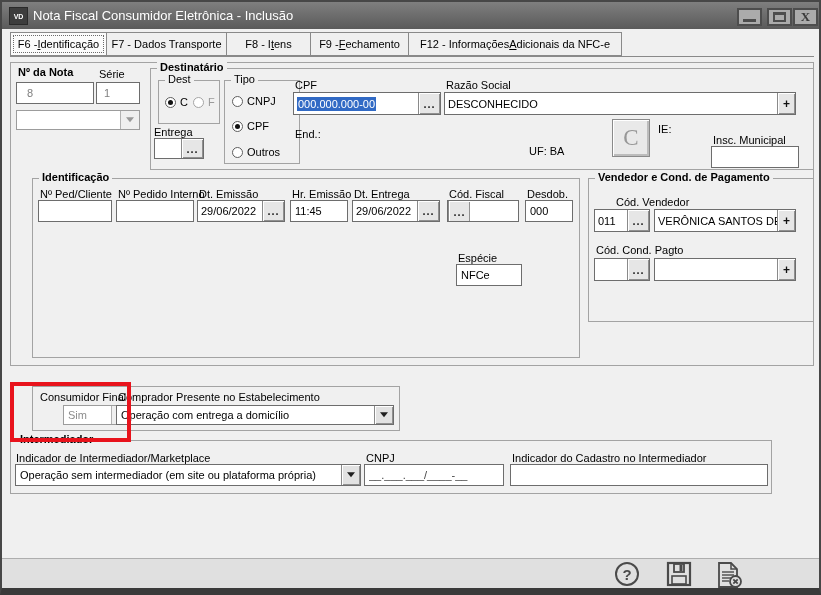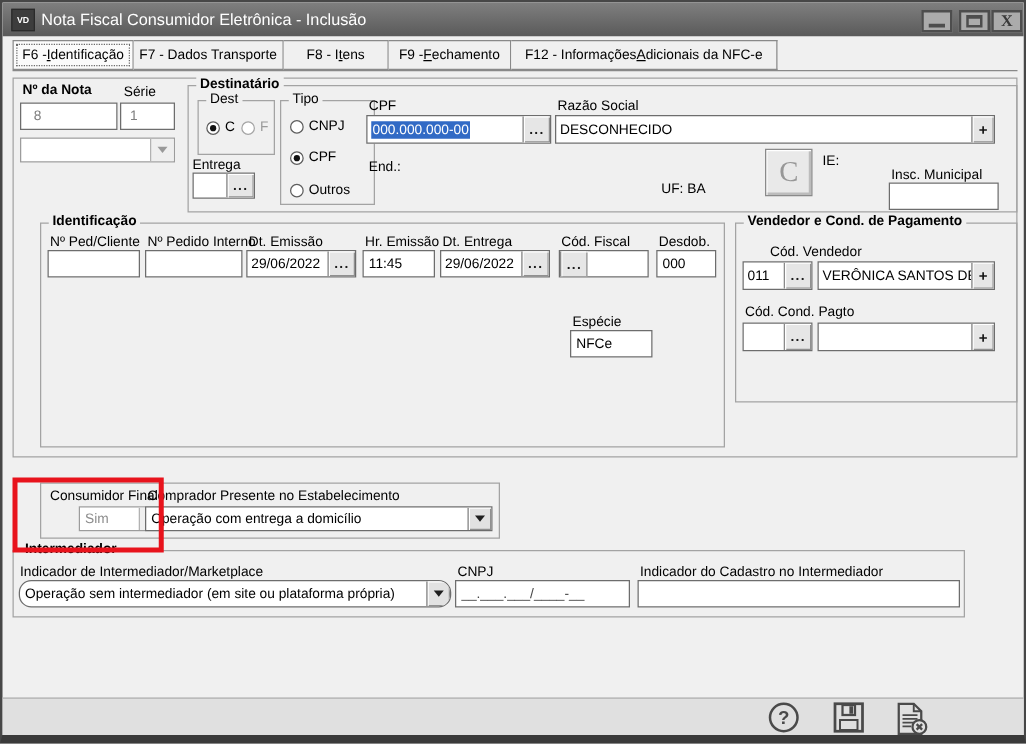--- a/index.html
+++ b/index.html
@@ -244,21 +244,21 @@
   <div class="combo" style="left:114px;top:403px;width:278px;height:20px;">
     <span class="cval">Operação com entrega a domicílio</span>
     <span class="carrow"></span>
   </div>
   <div class="redbox"></div>
 
   <div class="group" style="left:8px;top:438px;width:762px;height:54px;">
     <span class="gtitle">Intermediador</span>
   </div>
   <div class="lbl" style="left:14px;top:450px;">Indicador de Intermediador/Marketplace</div>
-  <div class="combo" style="left:13px;top:462px;width:346px;height:22px;border-radius:10px;">
+  <div class="combo" style="left:13px;top:462px;width:346px;height:22px;">
     <span class="cval">Operação sem intermediador (em site ou plataforma própria)</span>
     <span class="carrow"></span>
   </div>
   <div class="lbl" style="left:364px;top:450px;">CNPJ</div>
   <input class="tinp" style="left: 362px; top: 462px; width: 140px; height: 22px; color: rgb(68, 68, 68);" value="__.___.___/____-__">
   <div class="lbl" style="left:510px;top:450px;">Indicador do Cadastro no Intermediador</div>
   <input class="tinp" style="left: 508px; top: 462px; width: 258px; height: 22px;" value="">
 
   <div class="toolbar">
     <div class="help">

